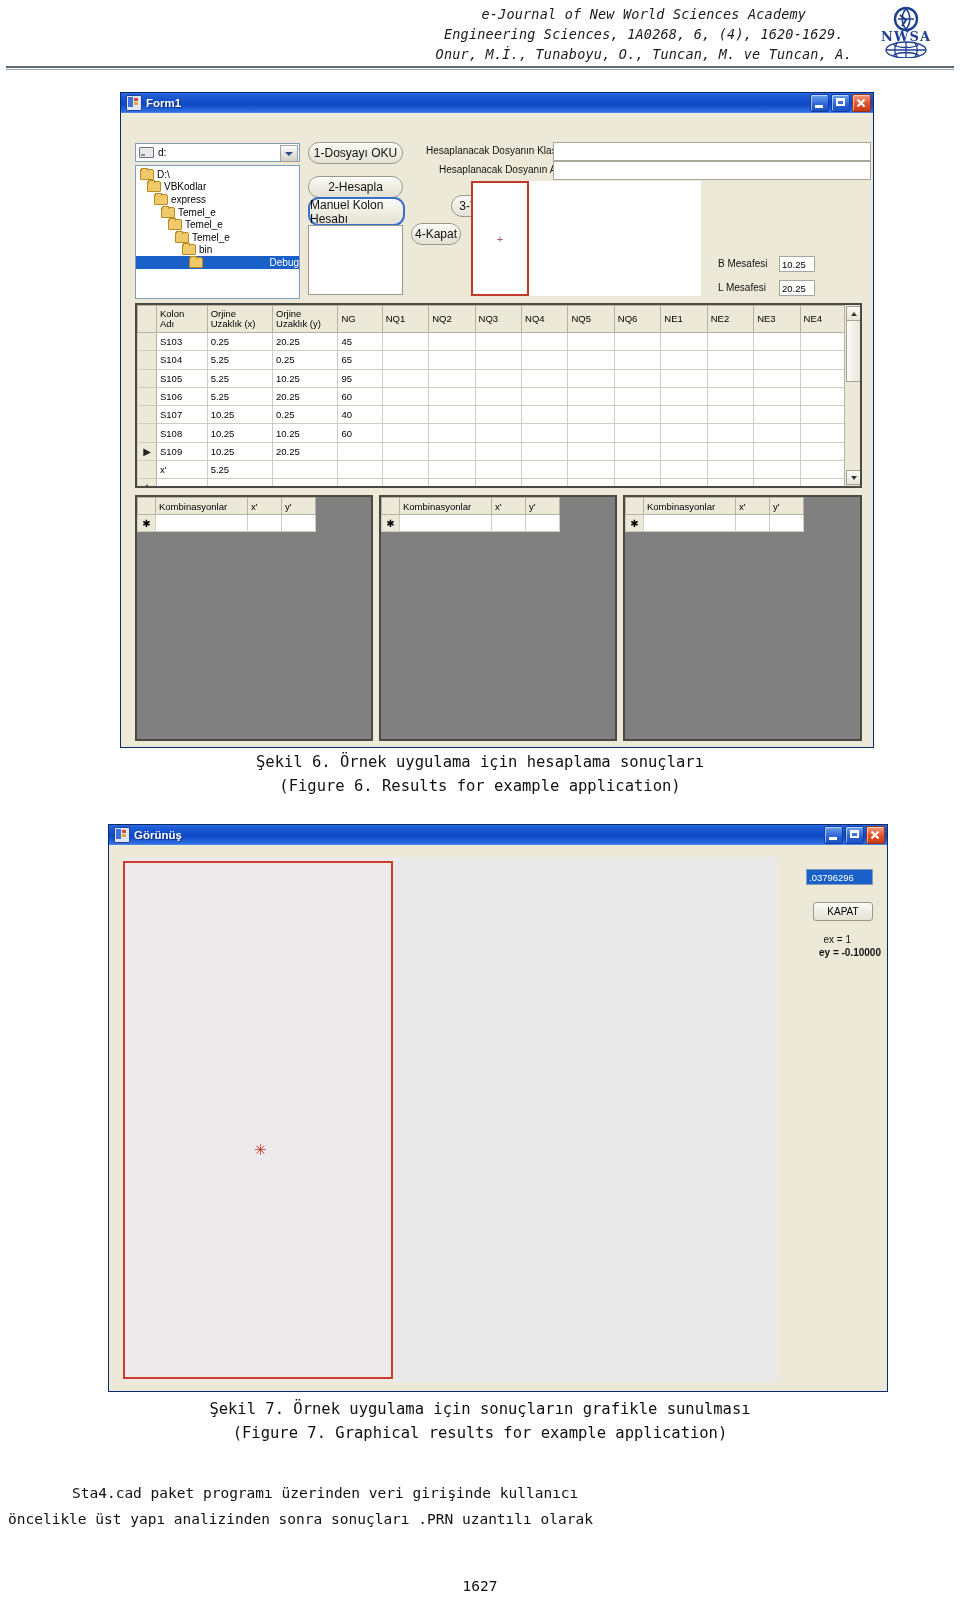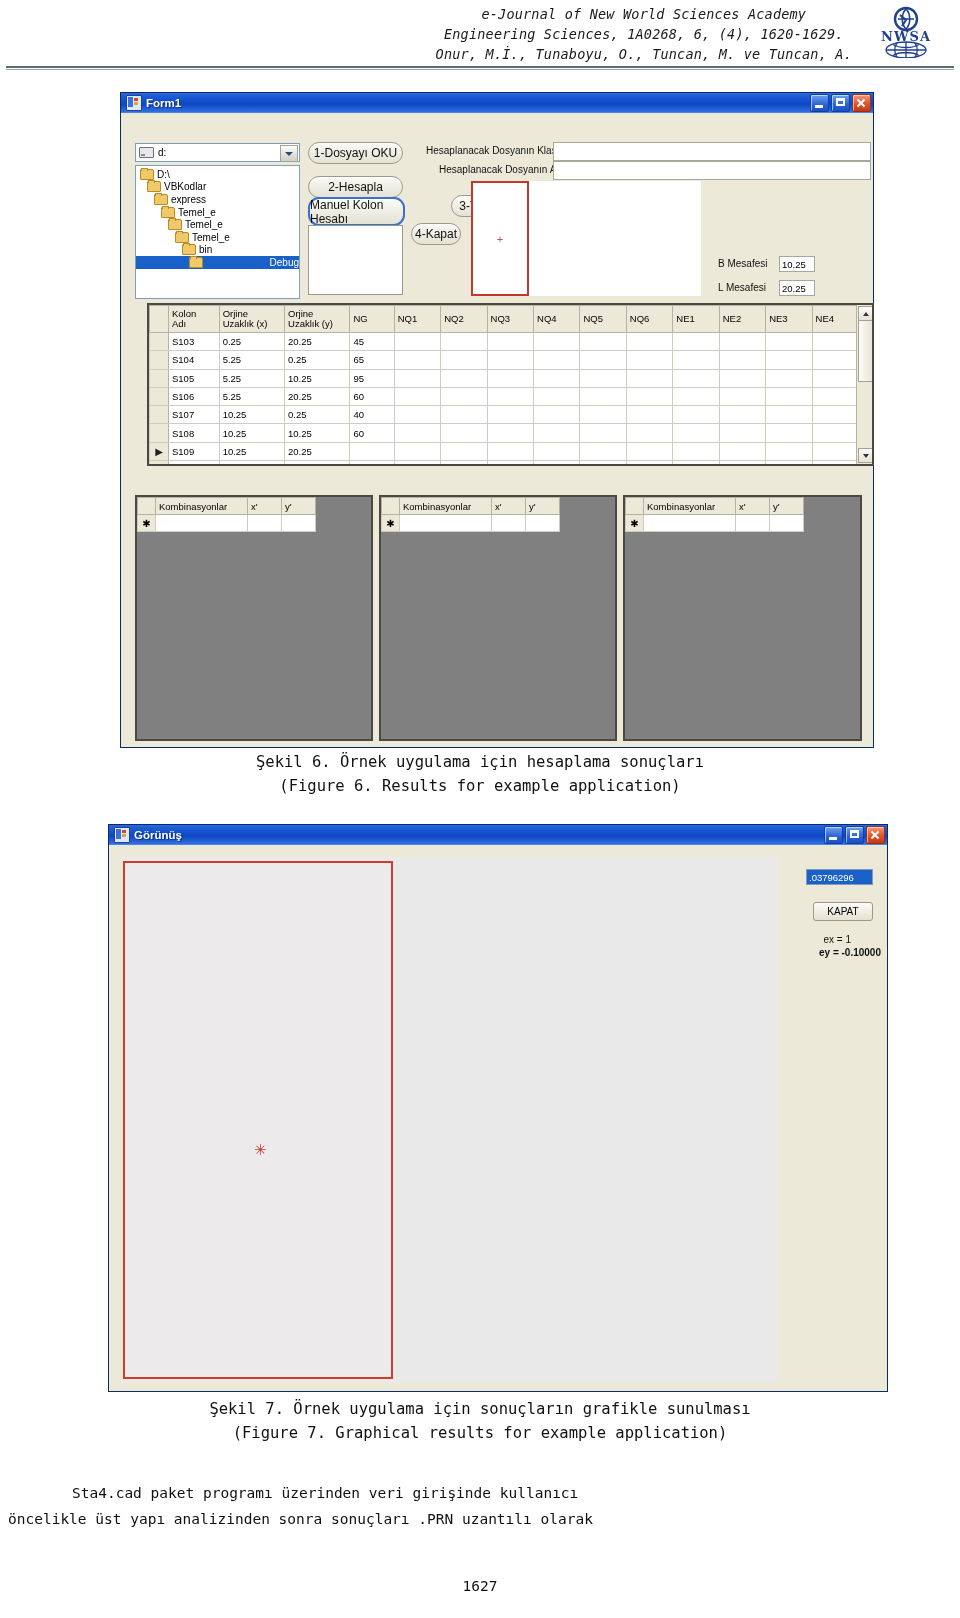--- a/index.html
+++ b/index.html
@@ -99,22 +99,22 @@
     color:#b05a5a;font-size:11px;}
 
   #l-b{left:597px;top:145px;}
   #l-l{left:597px;top:169px;}
   .num{position:absolute;height:14px;width:32px;background:#fff;border:1px solid #a8a899;
     font-size:9.5px;display:flex;align-items:center;padding-left:2px;}
   #n-b{left:658px;top:143px;}
   #n-l{left:658px;top:167px;}
 
   
-  .grid-wrap{position:absolute;left:14px;top:190px;width:727px;height:163px;
-    background:#22c55e;border:2px solid #4a4a42;box-sizing:border-box;overflow:hidden;margin-left:12px;}
+  .grid-wrap{position:absolute;left:14px;top:190px;width:727px;height:185px;
+    background:#22c55e;border:2px solid #4a4a42;box-sizing:border-box;overflow:hidden;}
   table.gr{border-collapse:collapse;width:710px;table-layout:fixed;font-size:9.5px;
     font-family:"Liberation Sans",sans-serif;}
   table.gr th{background:#ece9d8;border:1px solid #b6b3a4;font-weight:normal;
     text-align:left;padding:2px 3px;height:22px;vertical-align:middle;line-height:10px;}
   table.gr td{border:1px solid #cfcdc0;padding:1px 3px;height:15.3px;background:#fff;
     overflow:hidden;white-space:nowrap;}
   table.gr td.rowhdr{background:#ece9d8;border-right:1px solid #b6b3a4;text-align:center;
     color:#222;font-size:10px;}
   table.gr th.rowhdr{background:#ece9d8;}
   td.cellsel{background:#1961c8;color:#fff;}

